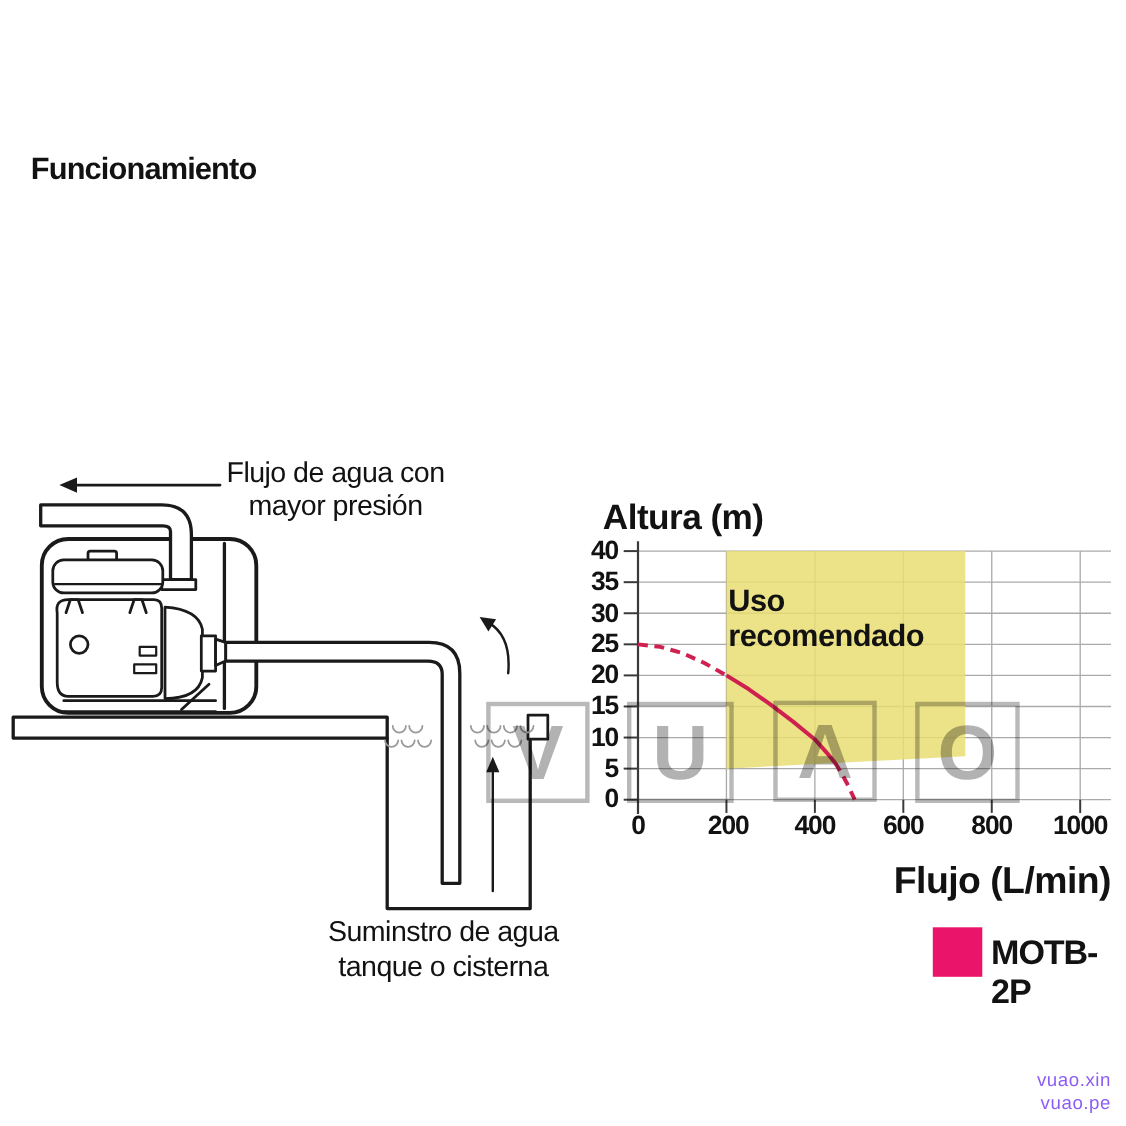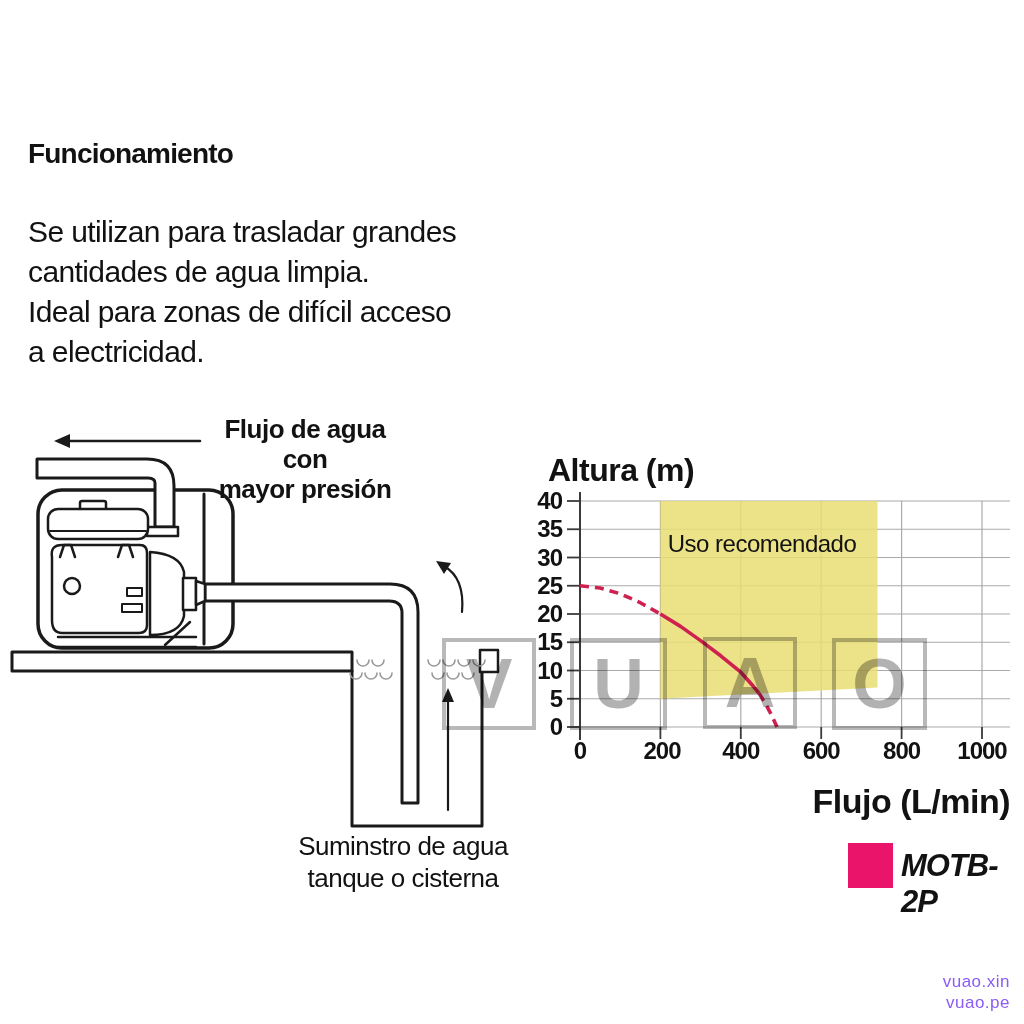--- a/index.html
+++ b/index.html
@@ -9,56 +9,52 @@
   .para{position:absolute;font-size:30px;font-weight:400;line-height:40px;letter-spacing:-0.6px;white-space:pre-line;}
   #left-heading{left:28px;top:138px;}
   #left-para{left:28px;top:212px;width:500px;}
   #right-col{position:absolute;right:34px;top:141px;text-align:right;}
   #right-heading{position:static;}
   #right-para{position:static;margin-top:32px;}
   
   #diagram-svg{position:absolute;left:0;top:400px;}
   .diag-label{position:absolute;font-size:26px;line-height:30px;letter-spacing:-0.5px;
               text-align:center;white-space:pre-line;}
-  #label-flow{left:200px;top:414px;width:210px;font-weight:bold;}
+  #label-flow{left:200px;top:414px;width:210px;}
   #label-supply{left:298px;top:830px;width:210px;line-height:32px;}
   
   #chart{position:absolute;left:540px;top:440px;width:484px;height:370px;}
   #chart svg{position:absolute;left:0;top:0;}
   #chart-title{position:absolute;left:8px;top:12px;font-size:32px;font-weight:700;letter-spacing:-0.5px;}
   #chart-xlabel{position:absolute;right:14px;top:330px;font-size:34px;font-weight:700;letter-spacing:-0.5px;margin-top:12px;}
-  #region-label{position:absolute;left:122px;top:90px;width:200px;text-align:center;
-                font-size:24px;font-weight:400;letter-spacing:-0.5px;}
+  #region-label{position:absolute;left:122px;top:90px;width:200px;text-align:left;
+                font-size:28px;font-weight:700;letter-spacing:-0.5px;}
   .ytick{position:absolute;left:-8px;width:30px;text-align:right;font-size:24px;font-weight:600;
          letter-spacing:-1px;height:28px;line-height:28px;}
   .xtick{position:absolute;top:297px;width:70px;text-align:center;font-size:24px;font-weight:600;
          letter-spacing:-1px;}
   
   #legend-swatch{position:absolute;left:848px;top:843px;width:45px;height:45px;}
-  #legend-label{position:absolute;left:901px;top:848px;font-size:31px;font-weight:700;letter-spacing:-1px;font-style:italic;}
+  #legend-label{position:absolute;left:901px;top:848px;font-size:31px;font-weight:700;letter-spacing:-1px;}
   
   .wm-box{position:absolute;width:86px;height:84px;border:4px solid #b9b9b9;text-align:center;
           font-size:70px;font-weight:700;color:#b2b2b2;line-height:84px;mix-blend-mode:multiply;}
   #wm-v{left:442px;top:638px;}
   #wm-u{left:570px;top:638px;width:89px;}
   #wm-a{left:703px;top:637px;}
   #wm-o{left:832px;top:638px;width:87px;}
   #wm-site{position:absolute;right:14px;top:971px;text-align:right;font-size:17px;line-height:21px;
            color:#8b5cf6;letter-spacing:0.5px;white-space:pre-line;}
 </style>
 </head>
 <body>
 
 <div id="page">
 
   <div id="left-heading" class="h1">Funcionamiento</div>
-  <div id="left-para" class="para">Se utilizan para trasladar grandes
-cantidades de agua limpia.
-Ideal para zonas de difícil acceso
-a electricidad.</div>
 
 
   <svg id="diagram-svg" width="540" height="520" viewBox="0 400 540 520" fill="none" stroke="#1a1a1a" stroke-width="3" stroke-linejoin="round" stroke-linecap="round">
 
     <rect x="38" y="490" width="195" height="158" rx="24" stroke-width="3.5"></rect>
     <line x1="204" y1="494" x2="204" y2="644" stroke-width="3"></line>
 
     <path d="M352 652 L12 652 L12 671 L352 671"></path>
 
     <path d="M352 653 L352 826 L482 826 L482 652"></path>

